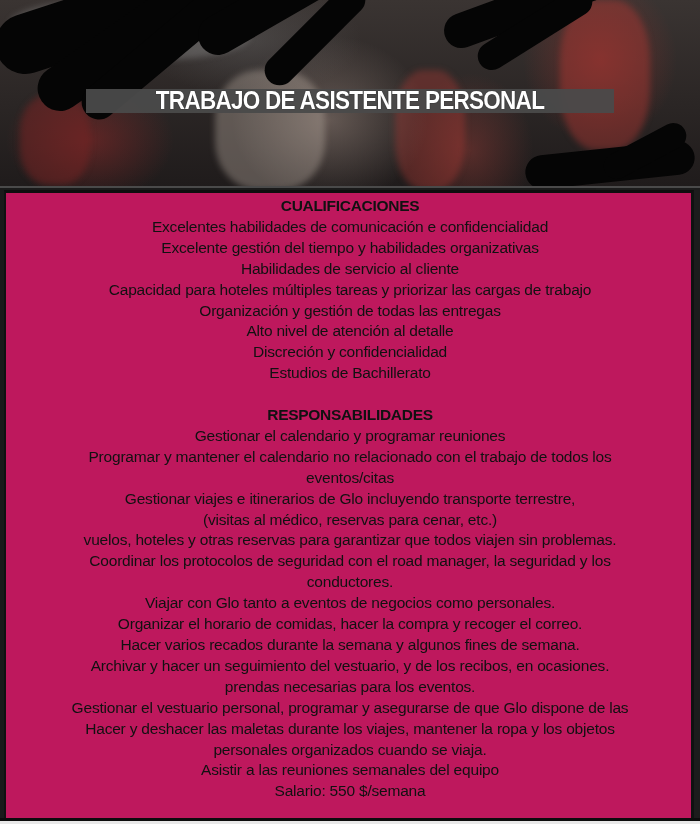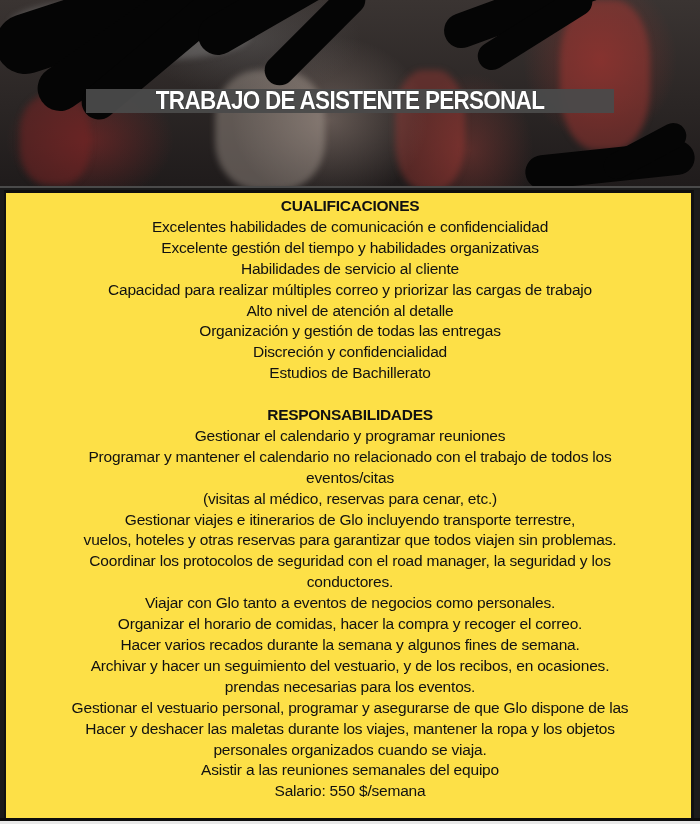--- a/index.html
+++ b/index.html
@@ -73,21 +73,21 @@
       height: 2px;
       background: #4a4a4a;
     }
     
     .panel {
       position: absolute;
       left: 4px;
       top: 190px;
       width: 690px;
       height: 628px;
-      background: #fde047;
+      background: #be185d;
       border-top: 3px solid #0e0e0e;
       border-left: 2px solid #111;
       border-right: 3px solid #111;
     }
     .panel-bottom {
       position: absolute;
       left: 0; top: 818px;
       width: 700px;
       height: 3px;
       background: #0c0c0c;
@@ -145,34 +145,34 @@
     <h1 class="title">TRABAJO DE ASISTENTE PERSONAL</h1>
     <div class="hero-bottom-line"></div>
   </div>
 
   <div class="panel">
     <div class="content">
       <span class="line section-heading">CUALIFICACIONES</span>
       <span class="line">Excelentes habilidades de comunicación e confidencialidad</span>
       <span class="line">Excelente gestión del tiempo y habilidades organizativas</span>
       <span class="line">Habilidades de servicio al cliente</span>
-      <span class="line">Capacidad para realizar múltiples correo y priorizar las cargas de trabajo</span>
+      <span class="line">Capacidad para hoteles múltiples tareas y priorizar las cargas de trabajo</span>
+      <span class="line">Organización y gestión de todas las entregas</span>
       <span class="line">Alto nivel de atención al detalle</span>
-      <span class="line">Organización y gestión de todas las entregas</span>
       <span class="line">Discreción y confidencialidad</span>
       <span class="line">Estudios de Bachillerato</span>
 
       <div class="spacer"></div>
 
       <span class="line section-heading">RESPONSABILIDADES</span>
       <span class="line">Gestionar el calendario y programar reuniones</span>
       <span class="line">Programar y mantener el calendario no relacionado con el trabajo de todos los</span>
       <span class="line">eventos/citas</span>
+      <span class="line">Gestionar viajes e itinerarios de Glo incluyendo transporte terrestre,</span>
       <span class="line">(visitas al médico, reservas para cenar, etc.)</span>
-      <span class="line">Gestionar viajes e itinerarios de Glo incluyendo transporte terrestre,</span>
       <span class="line">vuelos, hoteles y otras reservas para garantizar que todos viajen sin problemas.</span>
       <span class="line">Coordinar los protocolos de seguridad con el road manager, la seguridad y los</span>
       <span class="line">conductores.</span>
       <span class="line">Viajar con Glo tanto a eventos de negocios como personales.</span>
       <span class="line">Organizar el horario de comidas, hacer la compra y recoger el correo.</span>
       <span class="line">Hacer varios recados durante la semana y algunos fines de semana.</span>
       <span class="line">Archivar y hacer un seguimiento del vestuario, y de los recibos, en ocasiones.</span>
       <span class="line">prendas necesarias para los eventos.</span>
       <span class="line">Gestionar el vestuario personal, programar y asegurarse de que Glo dispone de las</span>
       <span class="line">Hacer y deshacer las maletas durante los viajes, mantener la ropa y los objetos</span>

